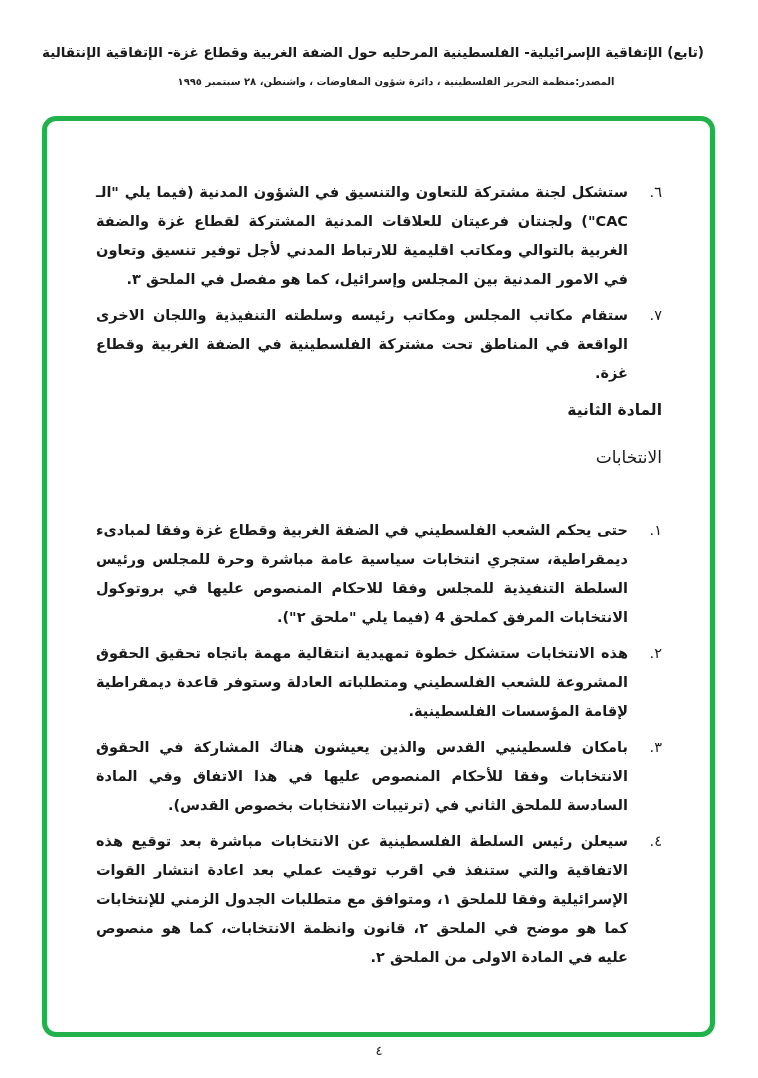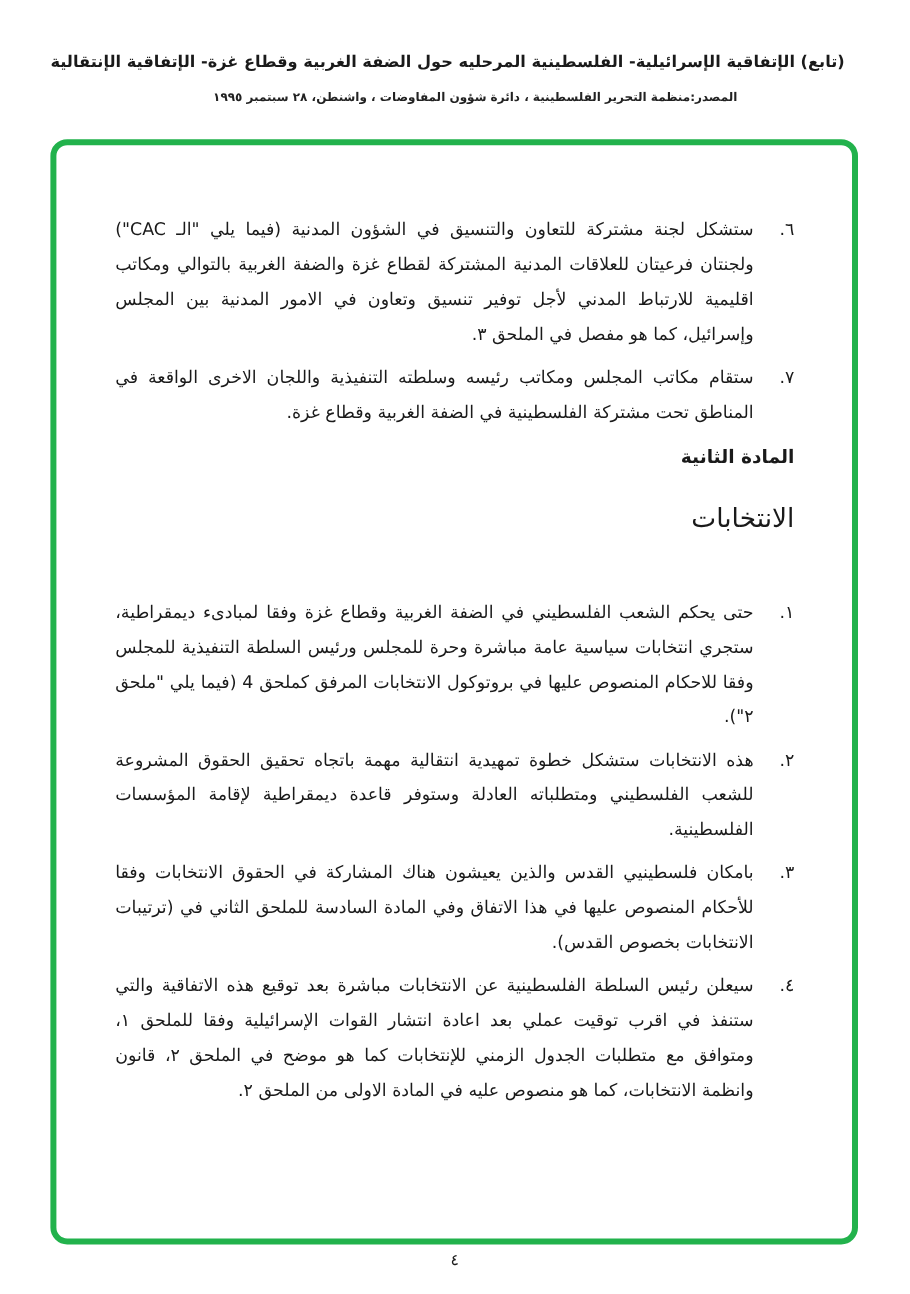--- a/index.html
+++ b/index.html
@@ -56,27 +56,28 @@
     direction: rtl;
     margin-bottom: 7px;
   }
   .item-num {
     flex: 0 0 34px;
     width: 34px;
   }
   .item-text {
     flex: 1;
     text-align: justify;
+    font-weight: bold;
   }
   .section-title {
     font-weight: bold;
     font-size: 15.5px;
   }
   .section-subtitle {
-    font-size: 22px;
+    font-size: 17px;
     margin-top: 14px;
     margin-bottom: 42px;
   }
   .page-number {
     position: absolute;
     bottom: 20px;
     left: 0;
     right: 0;
     text-align: center;
     font-size: 13px;

